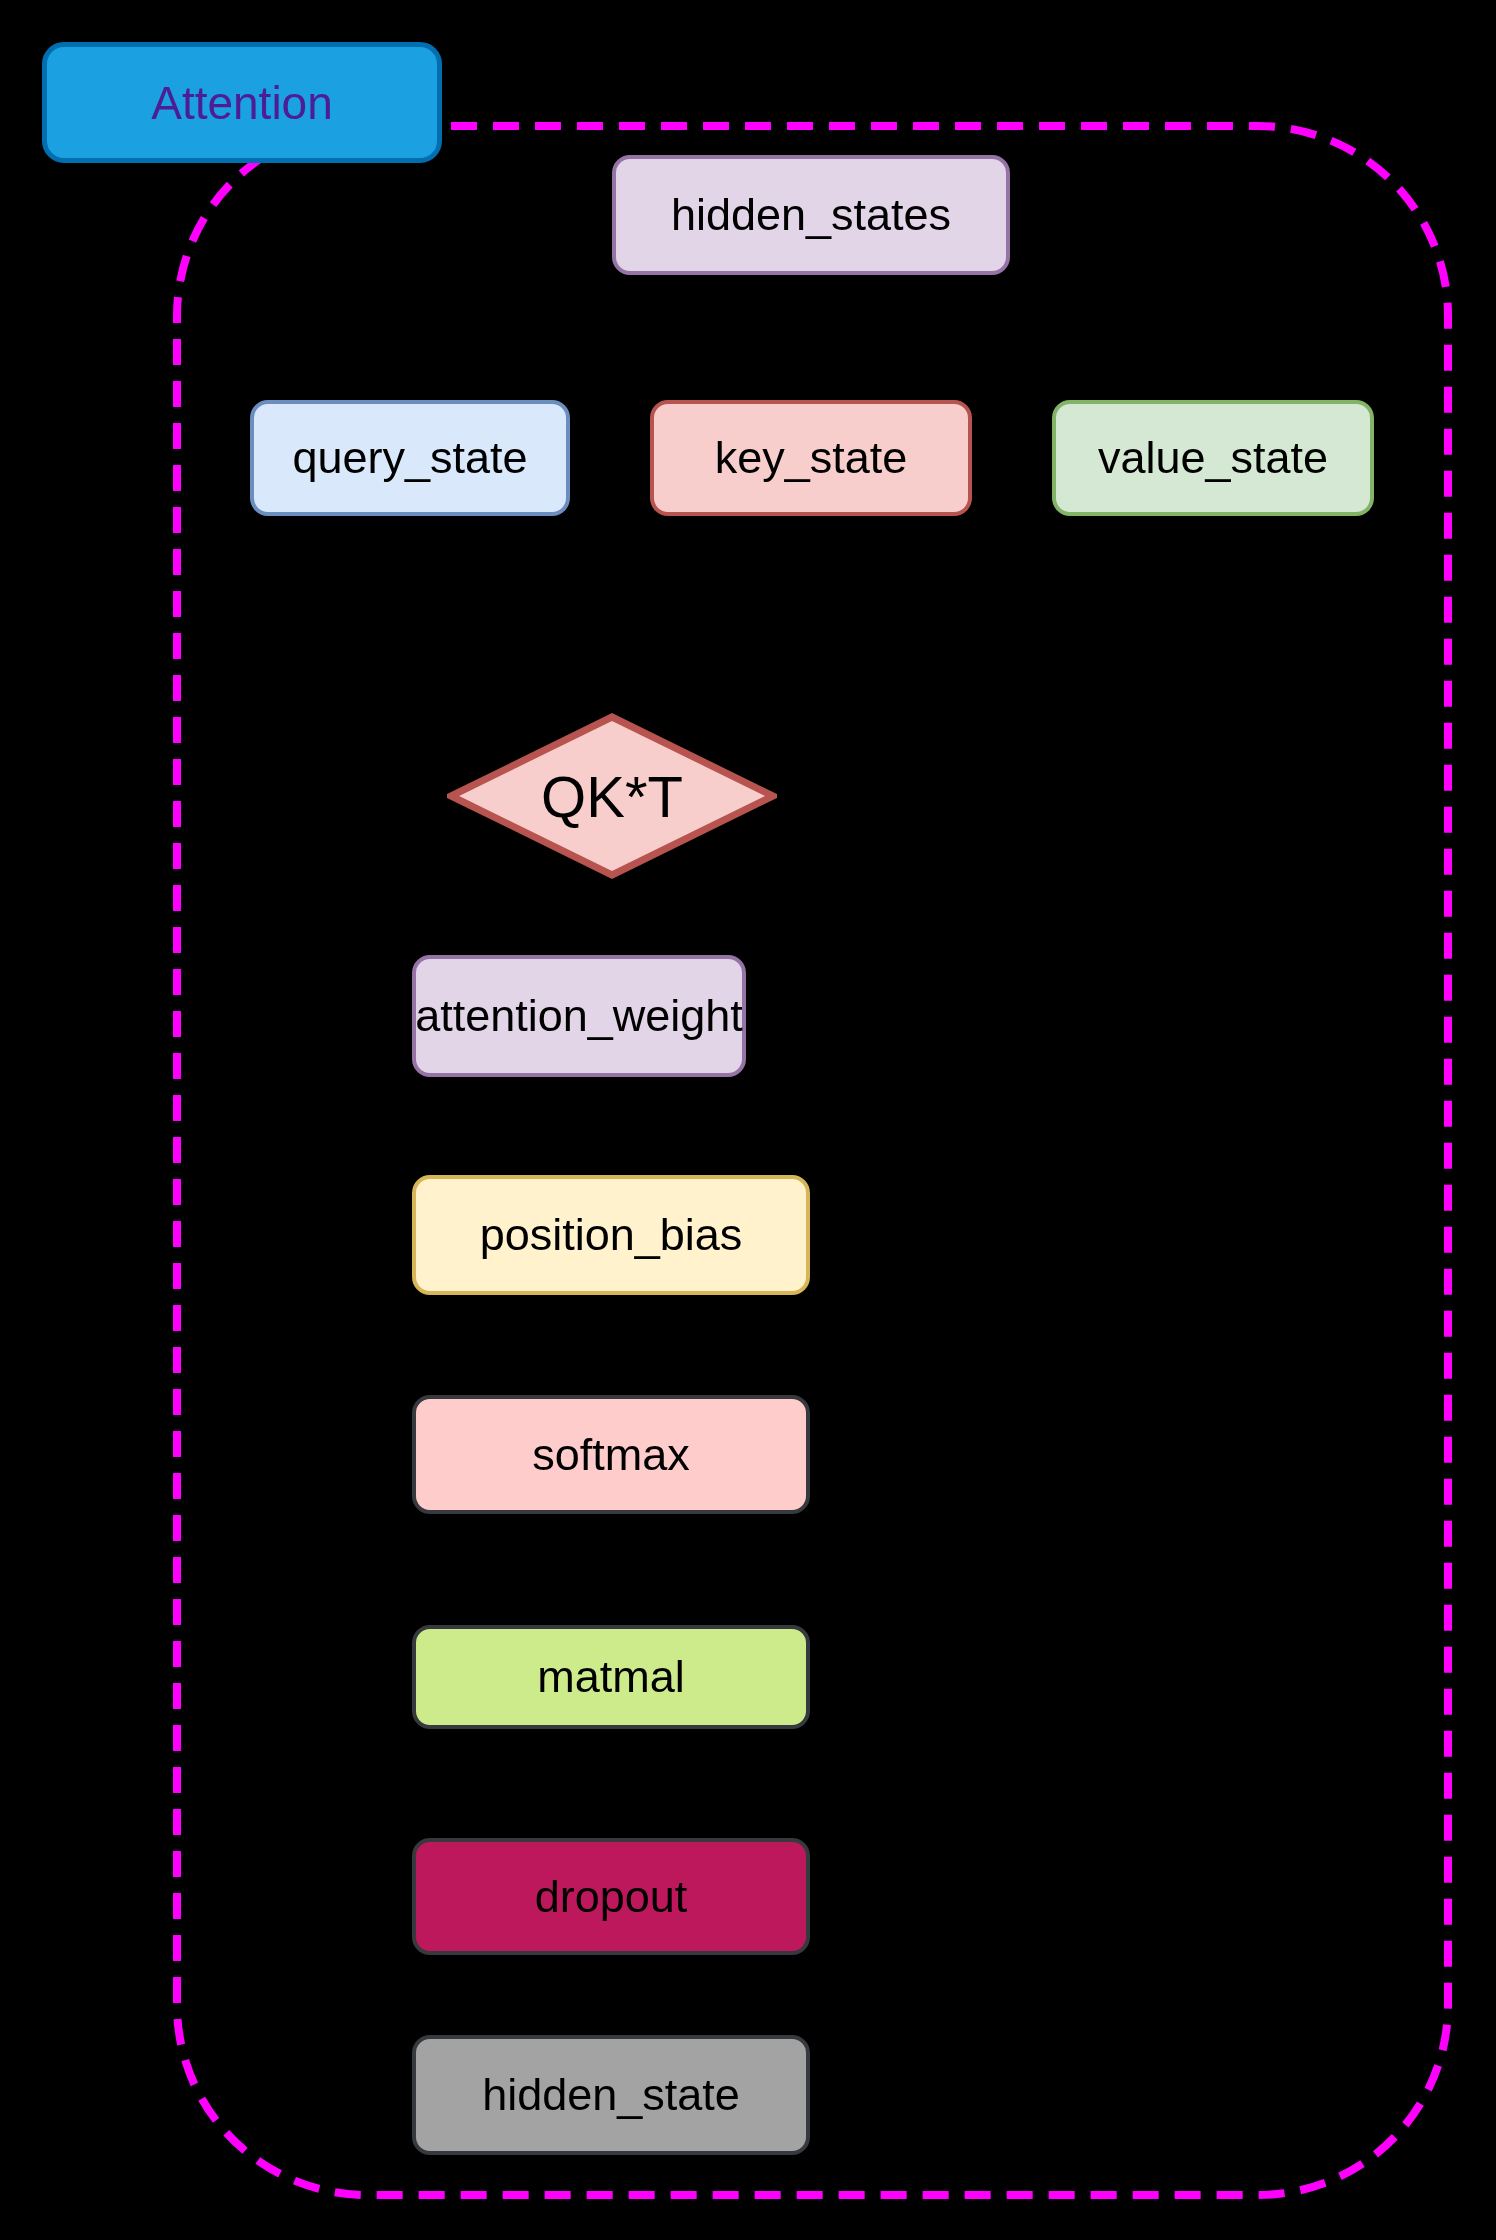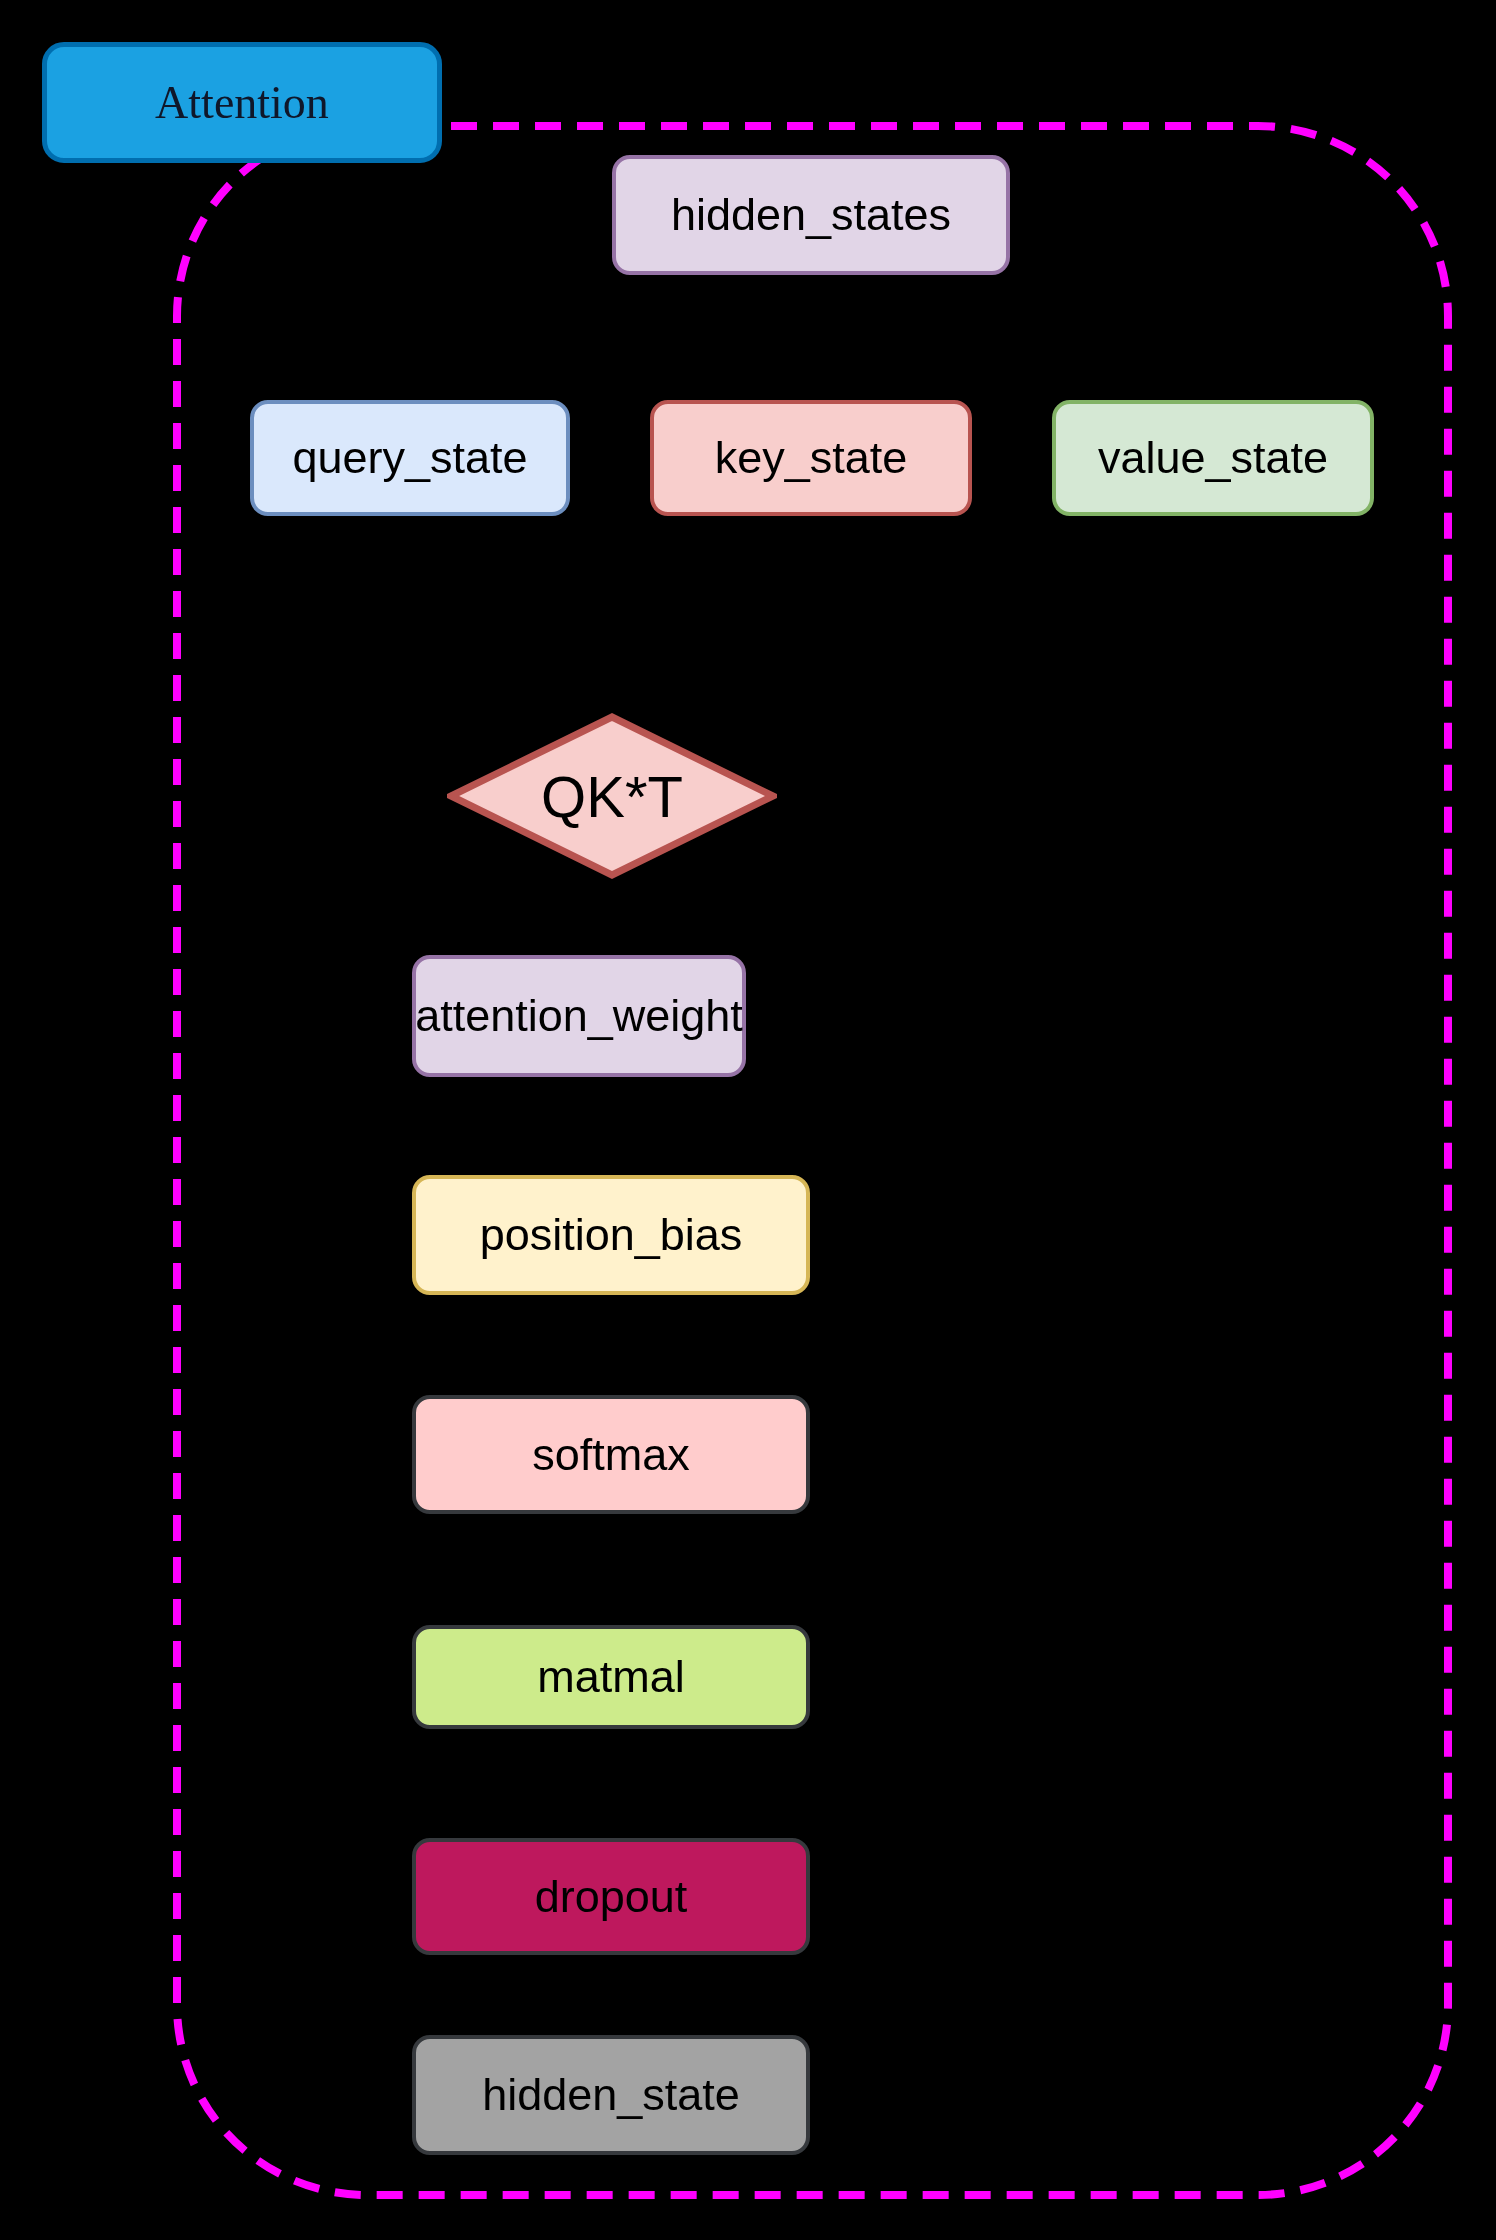--- a/index.html
+++ b/index.html
@@ -90,21 +90,21 @@
 </style>
 </head>
 <body>
 
 <div class="canvas">
 
   <svg class="container-svg" viewBox="0 0 1496 2240">
     <rect x="177" y="126" width="1271" height="2069" rx="190" ry="190" fill="none" stroke-width="8" stroke-dasharray="26 16" style="stroke: rgb(255, 0, 255);"></rect>
   </svg>
 
-  <div class="title-box" style="background-color: rgb(27, 161, 226); border-color: rgb(0, 110, 175); color: #0f172a; font-family: Liberation Serif, serif;">
+  <div class="title-box" style="background-color: rgb(27, 161, 226); border-color: rgb(0, 110, 175); color: #4c1d95;">
     <span>Attention</span>
   </div>
 
   <div class="node n-hidden-states" style="background-color: rgb(225, 213, 231); border-color: rgb(150, 115, 166);">
     <span>hidden_states</span>
   </div>
 
   <div class="node n-query-state" style="background-color: rgb(218, 232, 252); border-color: rgb(108, 142, 191);">
     <span>query_state</span>
   </div>

